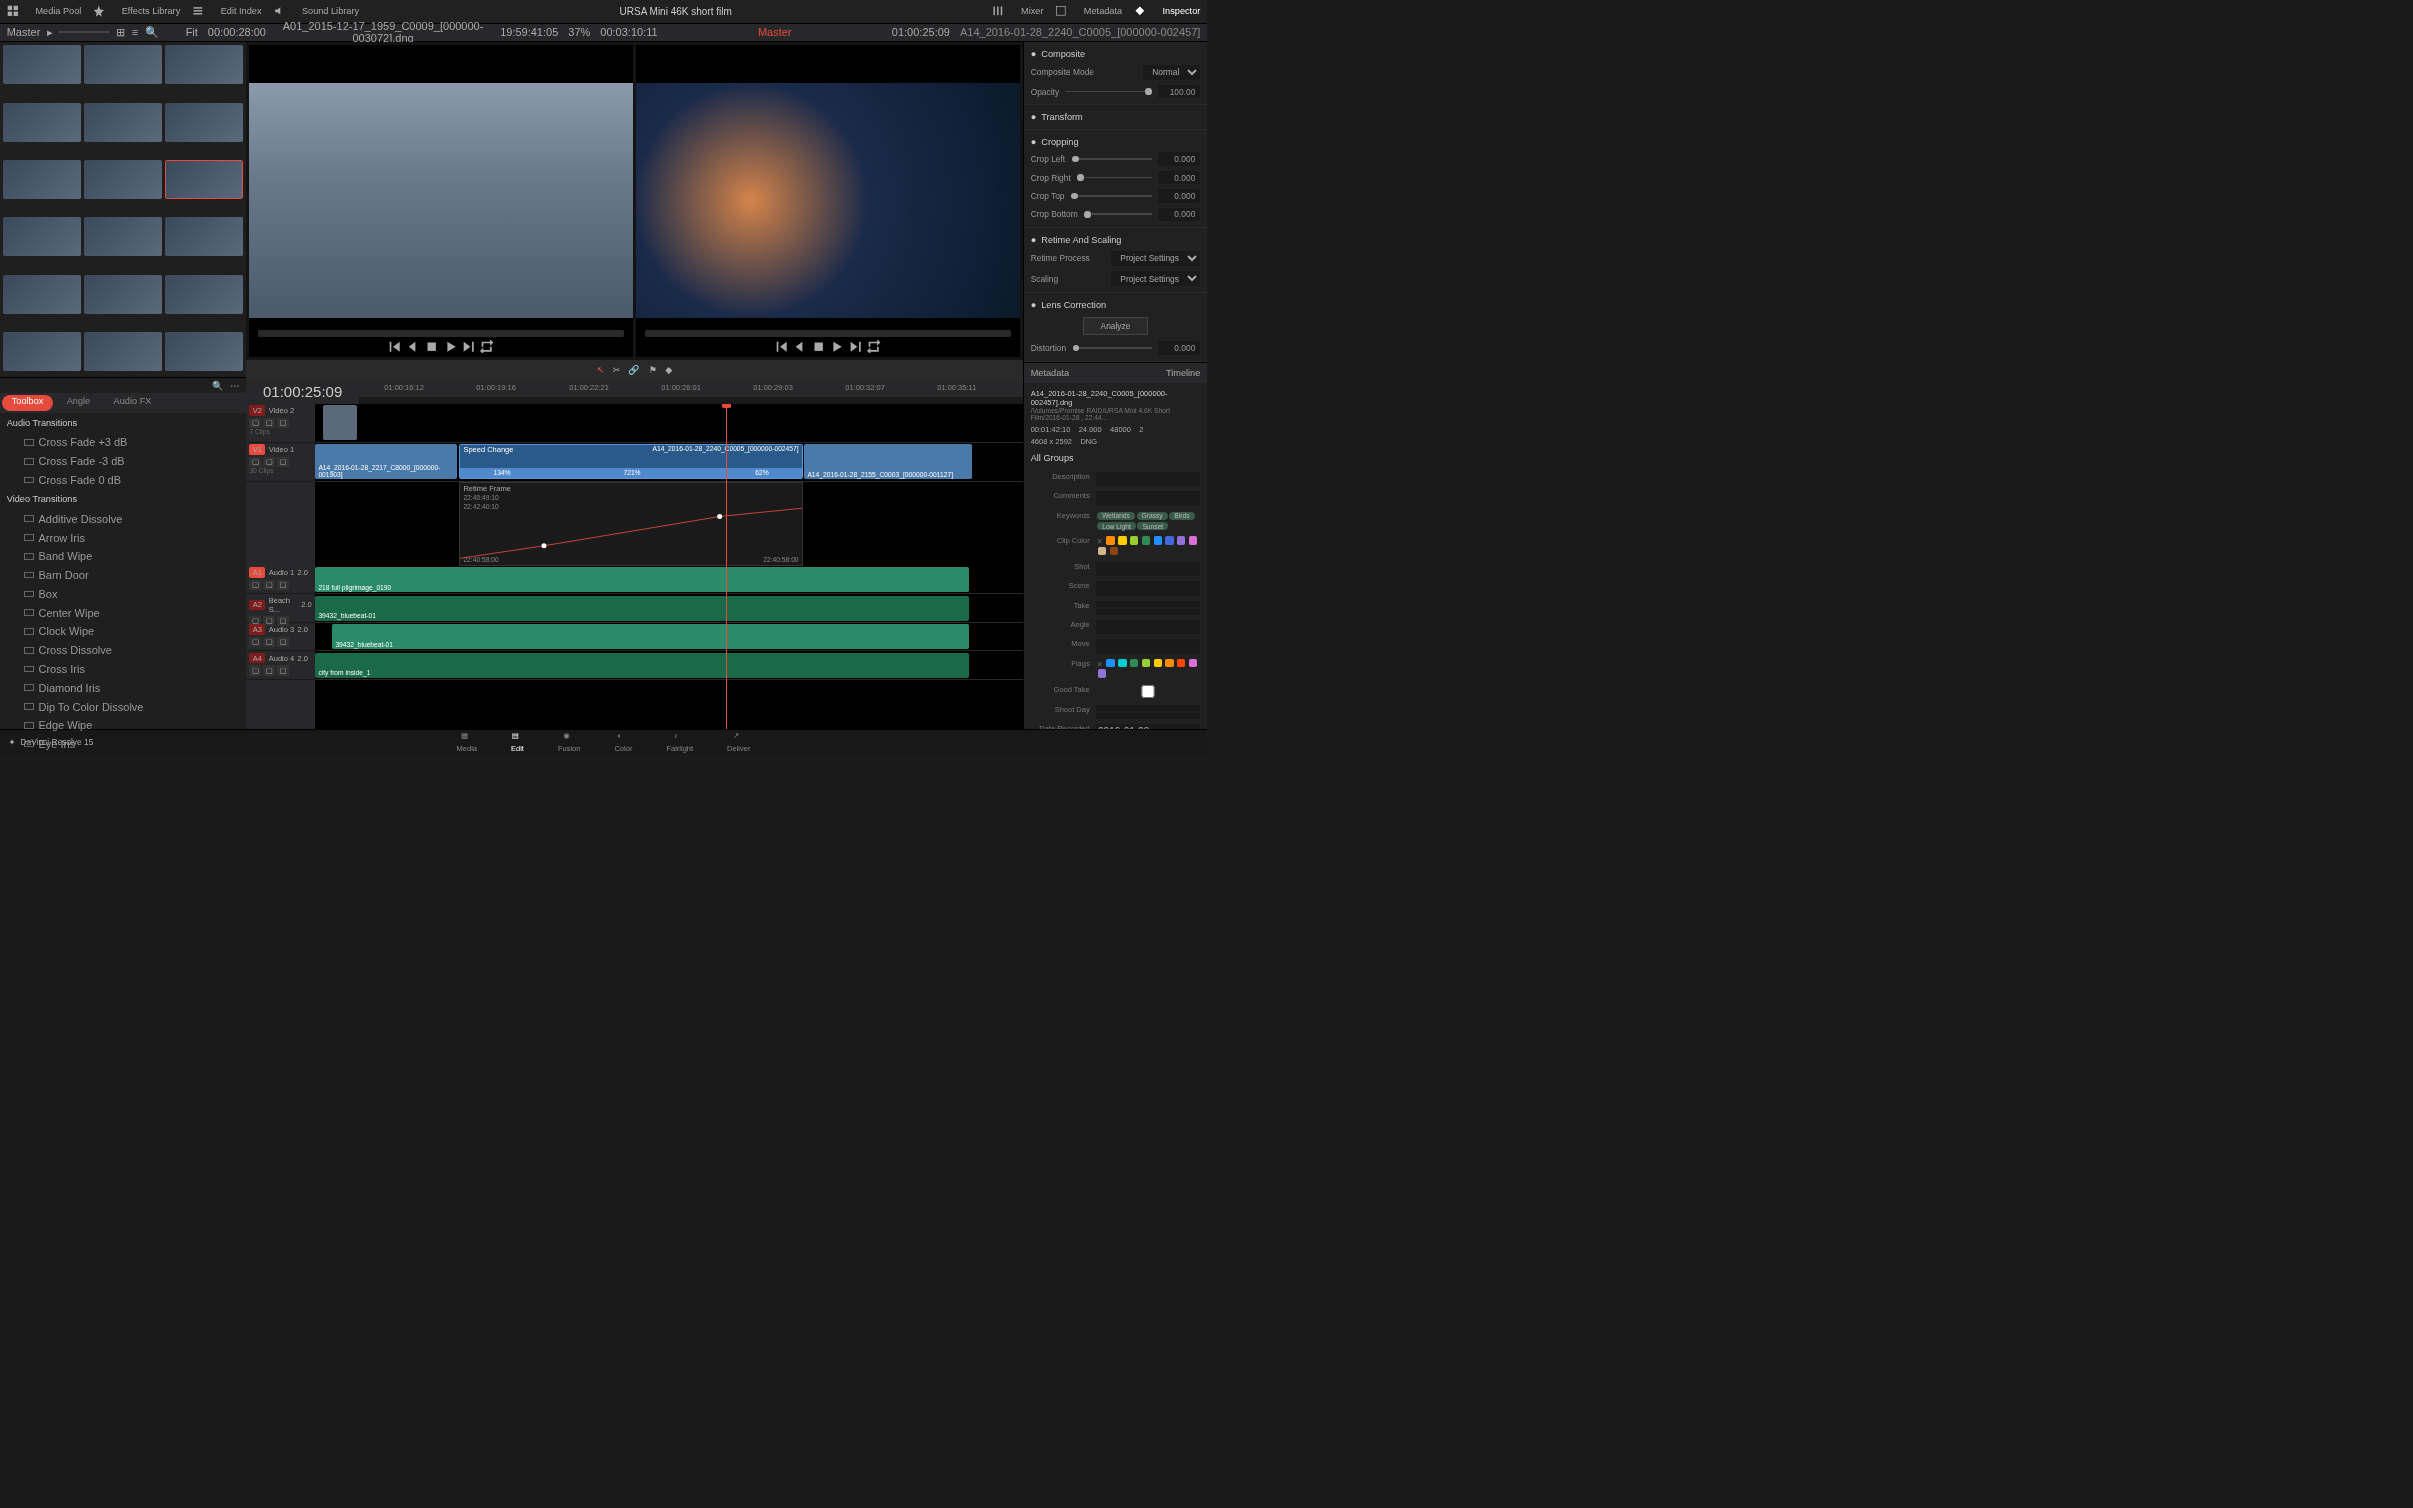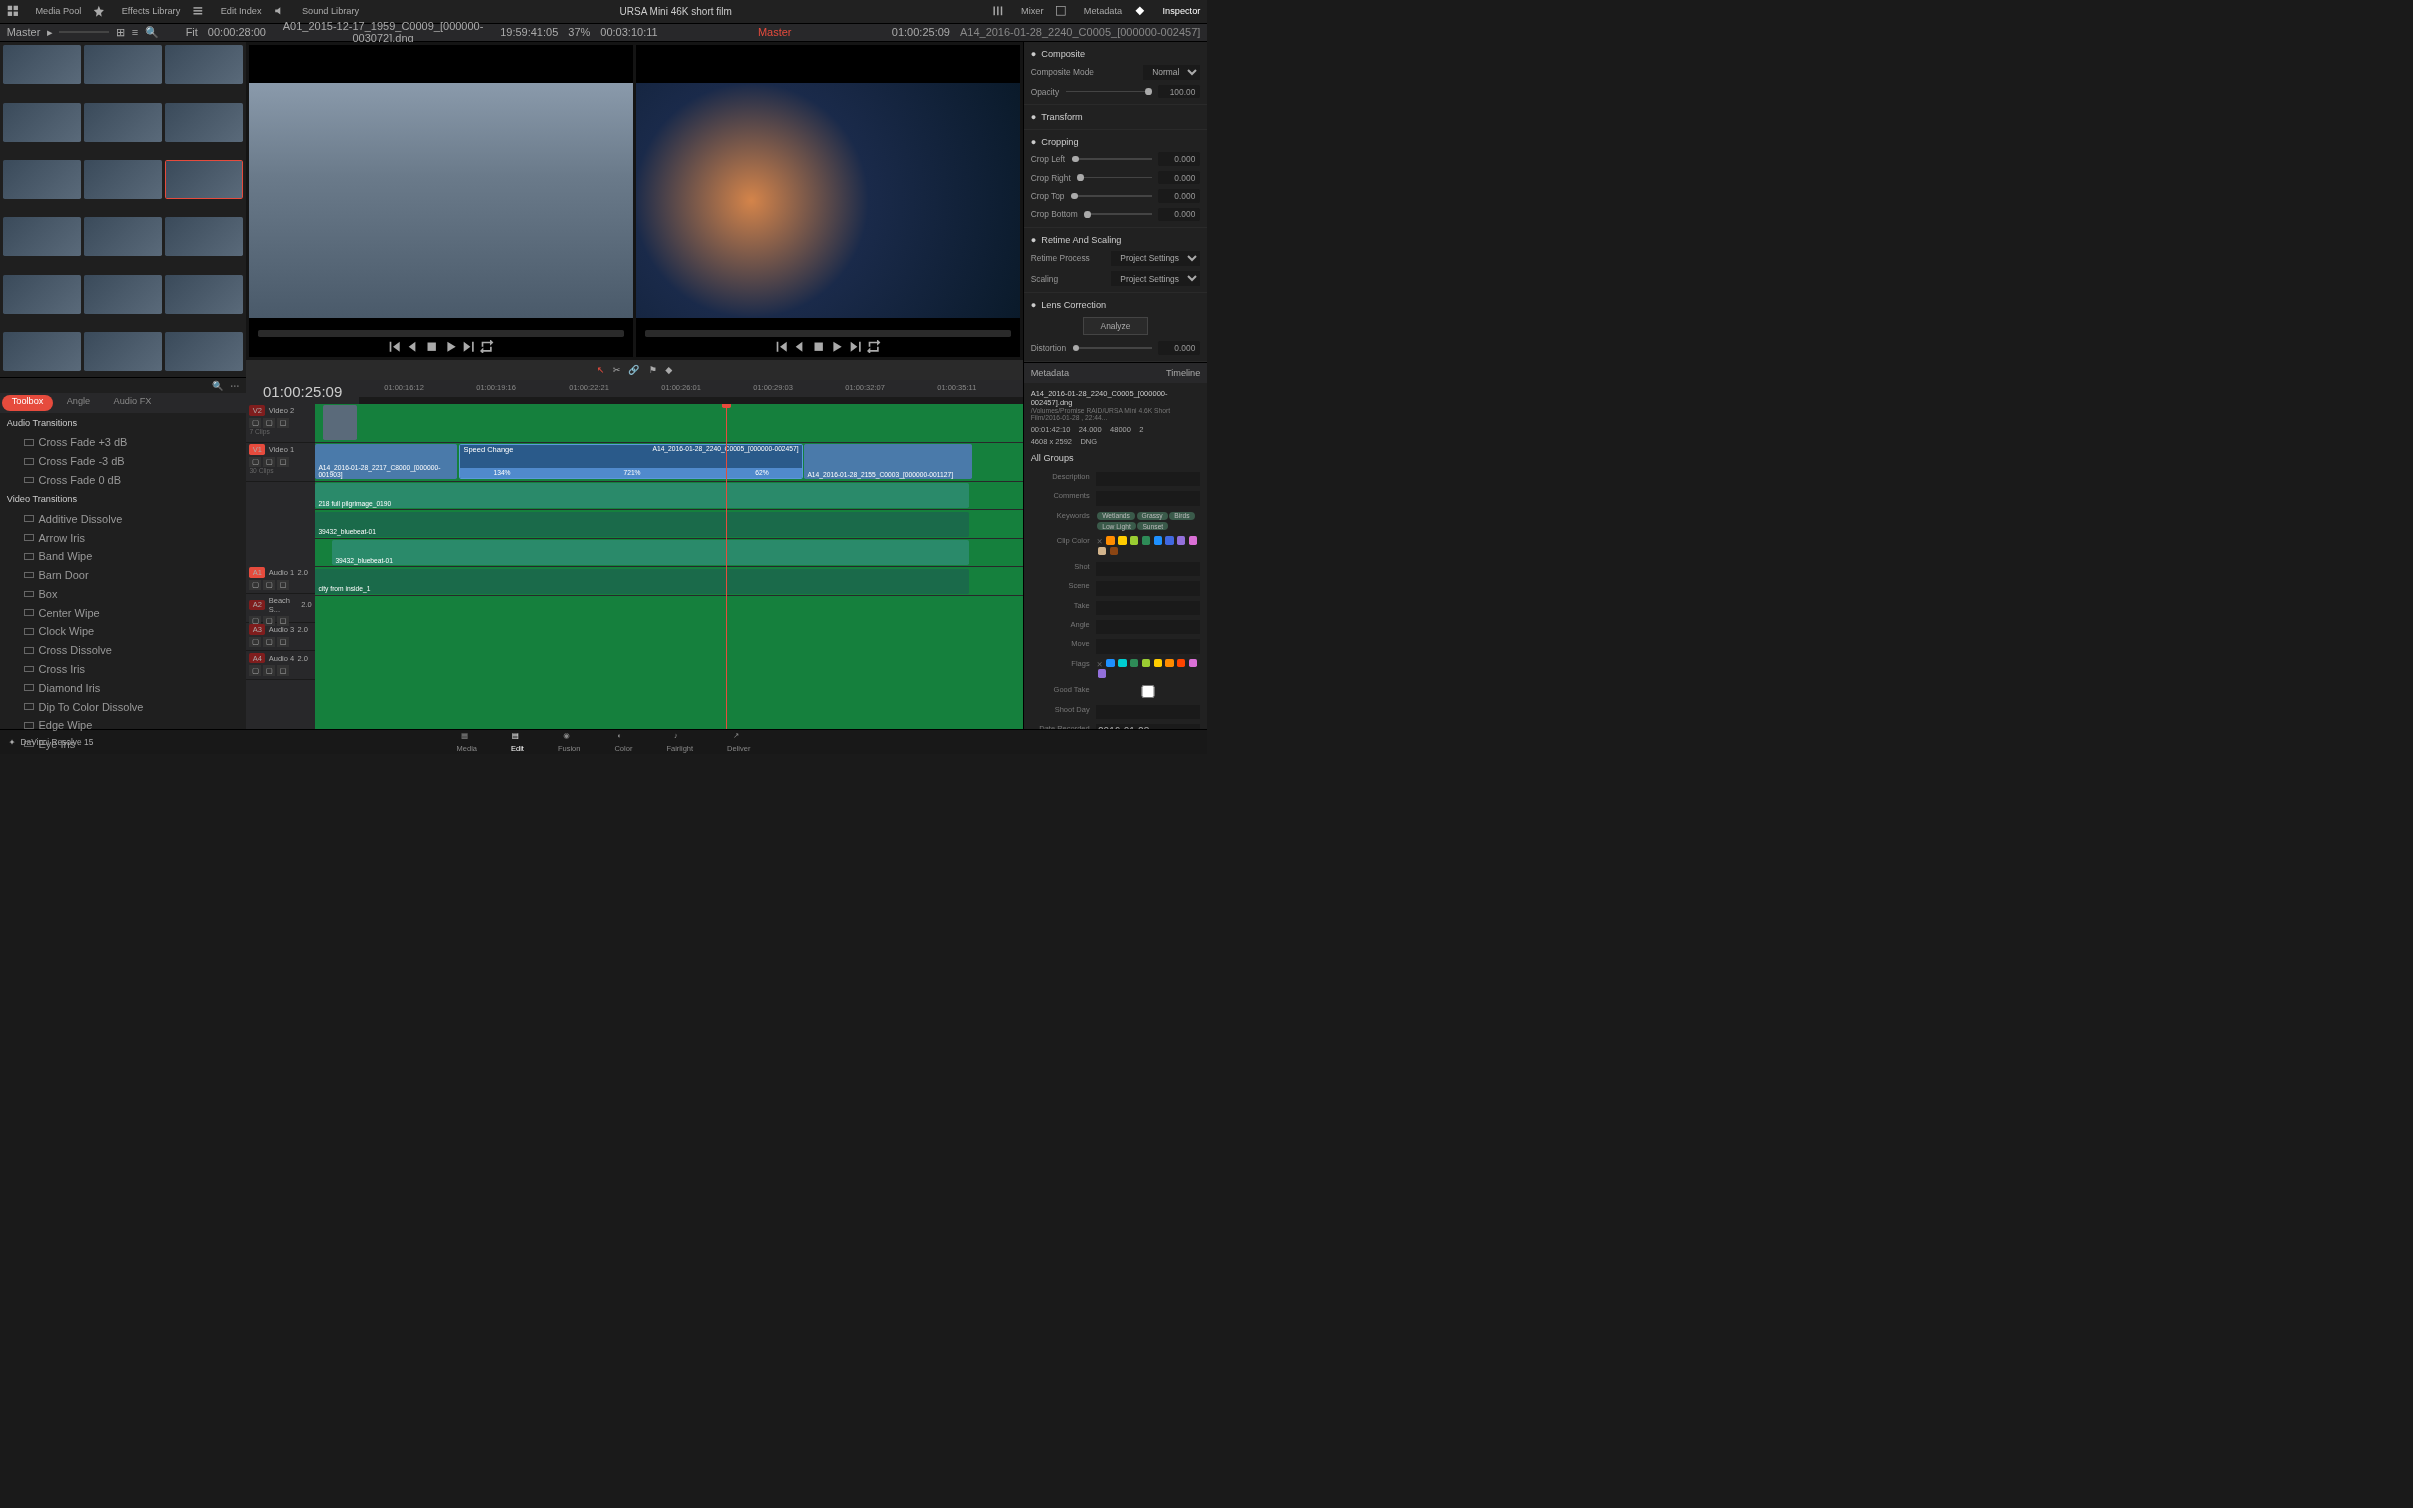--- a/index.html
+++ b/index.html
@@ -39,21 +39,21 @@
 .tl-tc { font-size:15px; color:#ccc; padding:3.4px 17px; background:#28282a; }
 .tl-ruler { height:17px; background:#28282a; position:relative; font-size:7.5px; color:#888; }
 .tl-tracks { flex:1; display:flex; }
 .tl-headers { width:69px; background:#28282a; }
 .tl-track-hdr { height:39px; border-bottom:0.8px solid #1a1a1a; padding:1.7px 3.4px; font-size:7.5px; color:#aaa; }
 .tl-track-hdr.audio { height:28.5px; }
 .tl-track-hdr .tname { display:flex; align-items:center; gap:3.4px; }
 .tl-track-hdr .tbadge { background:#7f1d1d; padding:0.8px 3.4px; border-radius:1.7px; }
 .tl-track-hdr.v1 .tbadge { background:#e64b3d; }
 .tl-track-hdr.a1 .tbadge { background:#e64b3d; }
-.tl-content { flex:1; position:relative; background:#15803d; overflow:hidden; }
+.tl-content { flex:1; position:relative; background:#000000; overflow:hidden; }
 .tl-track { height:39px; border-bottom:0.8px solid #28282a; position:relative; }
 .tl-track.audio { height:28.5px; }
 .clip { position:absolute; height:35px; top:1.7px; background:#4a7aaa; border-radius:1.7px; font-size:6.7px; color:#fff; overflow:hidden; }
 .clip.speed { background:#2a5a8a; border:0.8px solid #5a9ada; }
 .clip.audio { background:#2a8a6a; height:25px; }
 .clip-label { position:absolute; bottom:1.7px; left:3.4px; font-size:6.7px; }
 .speed-seg { position:absolute; bottom:0; height:10px; background:rgba(90,150,220,0.8); font-size:6.7px; text-align:center; color:#fff; padding-top:0.8px; }
 .retime-panel { height:84px; background:#1a1a1a; border:0.8px solid #333; position:relative; }
 .right-col { width:184px; background:#212121; display:flex; flex-direction:column; border-left:0.8px solid #000; }
 .insp-section { border-bottom:0.8px solid #2a2a2a; padding:3.4px 6.7px; }
@@ -394,20 +394,32 @@
             <div style="position:absolute;top:0;left:3.4px;font-size:7.5px">Speed Change</div>
             <div style="position:absolute;top:0;right:3.4px;font-size:6.7px">A14_2016-01-28_2240_C0005_[000000-002457]</div>
             <div class="speed-seg" style="left:0;width:84px">134%</div>
             <div class="speed-seg" style="left:84px;width:176px">721%</div>
             <div class="speed-seg" style="left:260px;width:84px">62%</div>
           </div>
           <div class="clip" style="left:489px;width:168px">
               <div class="clip-label">A14_2016-01-28_2155_C0003_[000000-001127]</div>
             </div>
         </div>
+        <div class="retime-panel" style="margin-left:144px;width:344px">
+          <div style="position:absolute;top:1.7px;left:3.4px;font-size:7.5px;color:#aaa">Retime Frame</div>
+          <div style="position:absolute;top:11.7px;left:3.4px;font-size:6.7px;color:#888">22:40:49:10</div>
+          <div style="position:absolute;top:20px;left:3.4px;font-size:6.7px;color:#888">22:42:40:10</div>
+          <div style="position:absolute;bottom:1.7px;left:3.4px;font-size:6.7px;color:#888">22:40:58:00</div>
+          <div style="position:absolute;bottom:1.7px;right:3.4px;font-size:6.7px;color:#888">22:40:58:00</div>
+          <svg style="position:absolute;inset:0;width:100%;height:100%" viewBox="0 0 408 98" width="342" height="82">
+              <path d="M 0 90 L 100 75 L 310 40 L 410 30" stroke="#e64b3d" fill="none"></path>
+              <circle cx="100" cy="75" r="3" fill="#fff"></circle>
+              <circle cx="310" cy="40" r="3" fill="#fff"></circle>
+            </svg>
+        </div>
         <div class="tl-track audio">
             <div class="clip audio" style="left:0;width:654px">
               <div class="clip-label">218 full pilgrimage_0190</div>
             </div>
           </div>
         <div class="tl-track audio">
             <div class="clip audio" style="left:0;width:654px;background:#1a6a4a">
               <div class="clip-label">39432_bluebeat-01</div>
             </div>
           </div>

